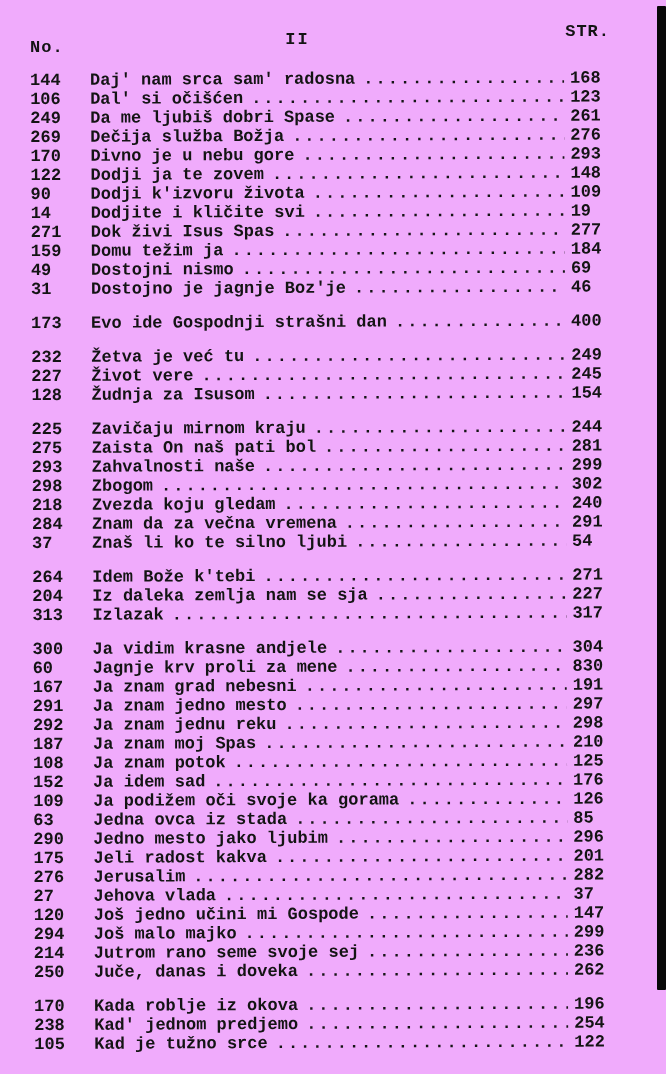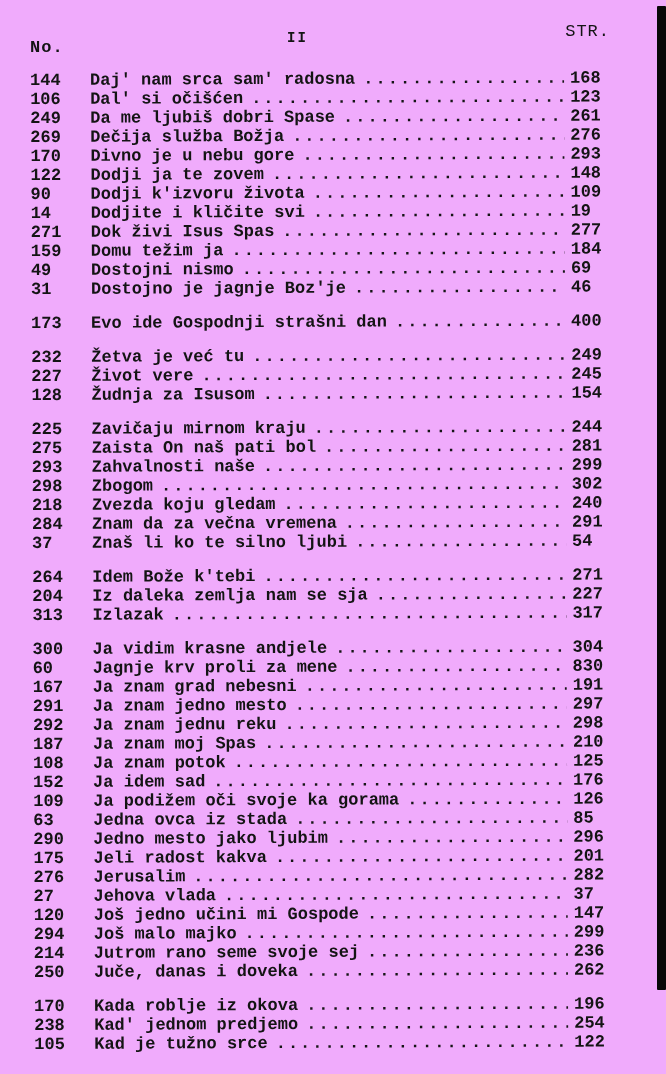--- a/index.html
+++ b/index.html
@@ -19,25 +19,25 @@
     background: #f0abfc;
   }
   
   .header { position: absolute; top: 0; left: 0; width: 100%; height: 70px; }
   .hdr-no {
     position: absolute; left: 30px; top: 38px;
     font-size: 17px; font-weight: bold; letter-spacing: 1px;
   }
   .hdr-center {
     position: absolute; left: 0; right: 80px; top: 30px;
-    text-align: center; font-size: 14px; font-weight: bold; letter-spacing: 2px; padding-left: 9px;
+    text-align: center; font-size: 17px; font-weight: bold; letter-spacing: 2px; padding-left: 9px;
   }
   .hdr-str {
     position: absolute; right: 56px; top: 22px;
-    font-size: 17px; font-weight: normal; letter-spacing: 1px;
+    font-size: 17px; font-weight: bold; letter-spacing: 1px;
   }
   
   .index {
     position: absolute;
     top: 71px; left: 30px; right: 52px;
     transform: rotate(-0.25deg);
     transform-origin: 0 0;
   }
   .group { margin-top: 15px; }
   .group:first-child { margin-top: 0; }

